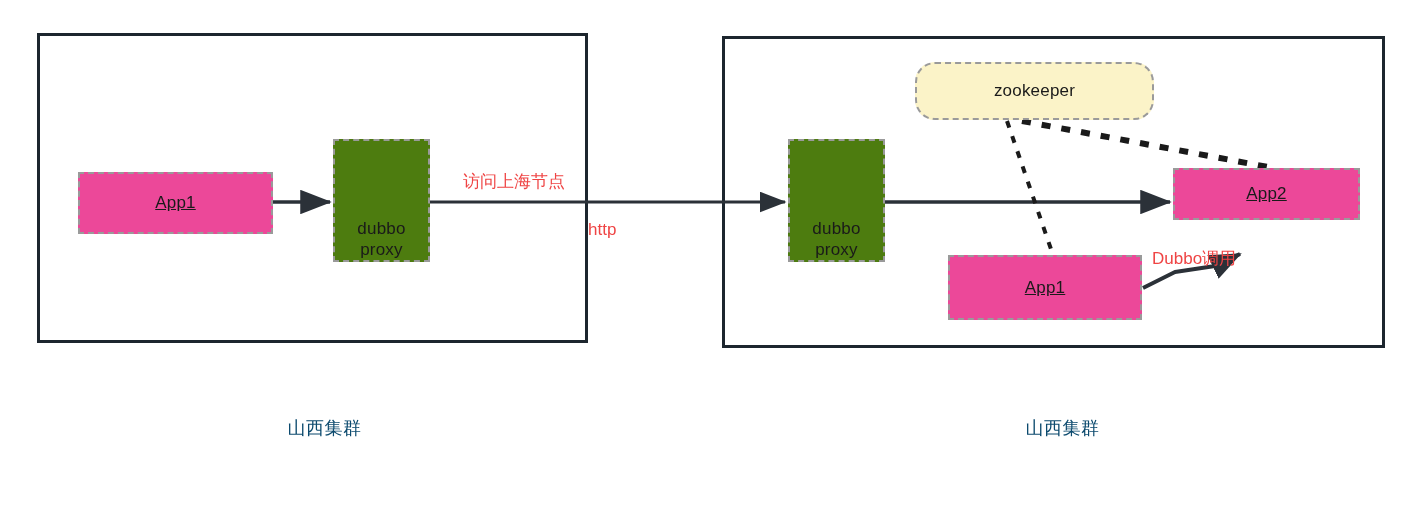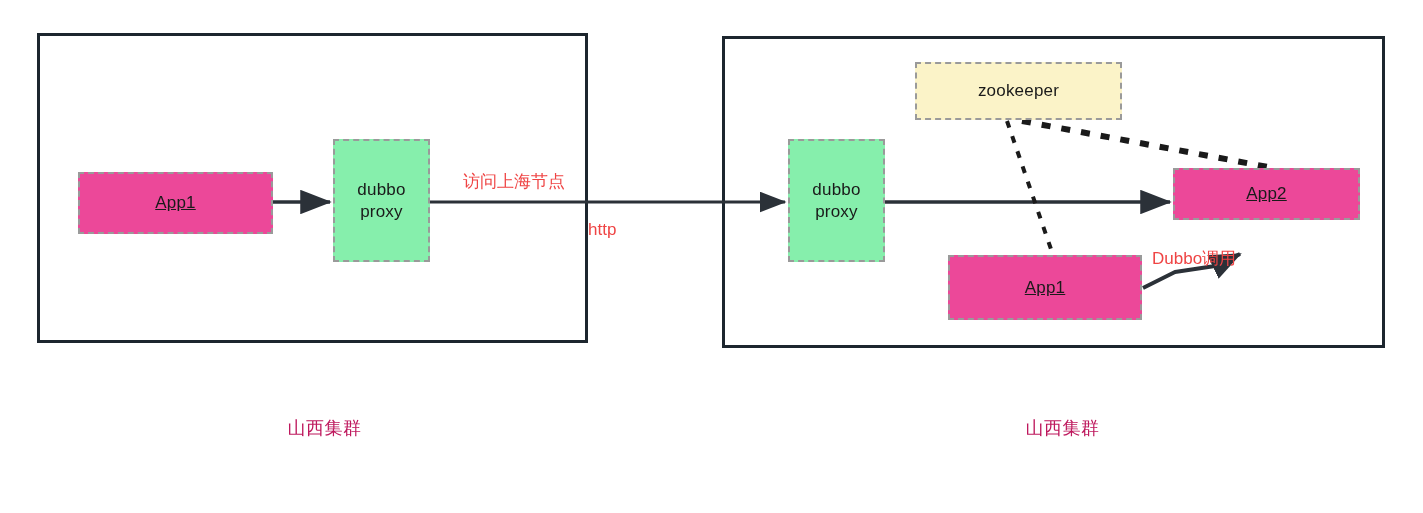--- a/index.html
+++ b/index.html
@@ -35,34 +35,34 @@
     display: flex;
     align-items: center;
     justify-content: center;
     text-align: center;
     color: #1a1a1a;
     font-size: 17px;
     line-height: 1.25;
     letter-spacing: 0.2px;
   }
   .node.green  { background: #ec4899; text-decoration: underline; }
-  .node.cyan   { background: #86efac; }
+  .node.cyan   { background: #4d7c0f; align-items: flex-end; }
   .node.yellow { background: #fbf3c8; }
 
   
   .label {
     position: absolute;
     color: #ef4444;
     font-size: 17px;
     white-space: nowrap;
     line-height: 1.2;
   }
   .cluster-caption {
     position: absolute;
-    color: #be185d;
+    color: #0c4a6e;
     font-size: 18px;
     white-space: nowrap;
     text-align: center;
     letter-spacing: 0.5px;
   }
 
   
   #edges {
     position: absolute;
     left: 0;
@@ -114,21 +114,21 @@
     </div>
   </div>
 
   <div class="node cyan" style="left:788px; top:139px; width:97px; height:123px;">
     <div>
       <div>dubbo</div>
       <div>proxy</div>
     </div>
   </div>
 
-  <div class="node yellow" style="left:915px; top:62px; width:207px; height:58px;">
+  <div class="node yellow" style="left:915px; top:62px; width:239px; height:58px;border-radius:20px;">
     <span>zookeeper</span>
   </div>
 
   <div class="node green" style="left:1173px; top:168px; width:187px; height:52px;">
     <span>App2</span>
   </div>
 
   <div class="node green" style="left:948px; top:255px; width:194px; height:65px;">
     <span>App1</span>
   </div>

